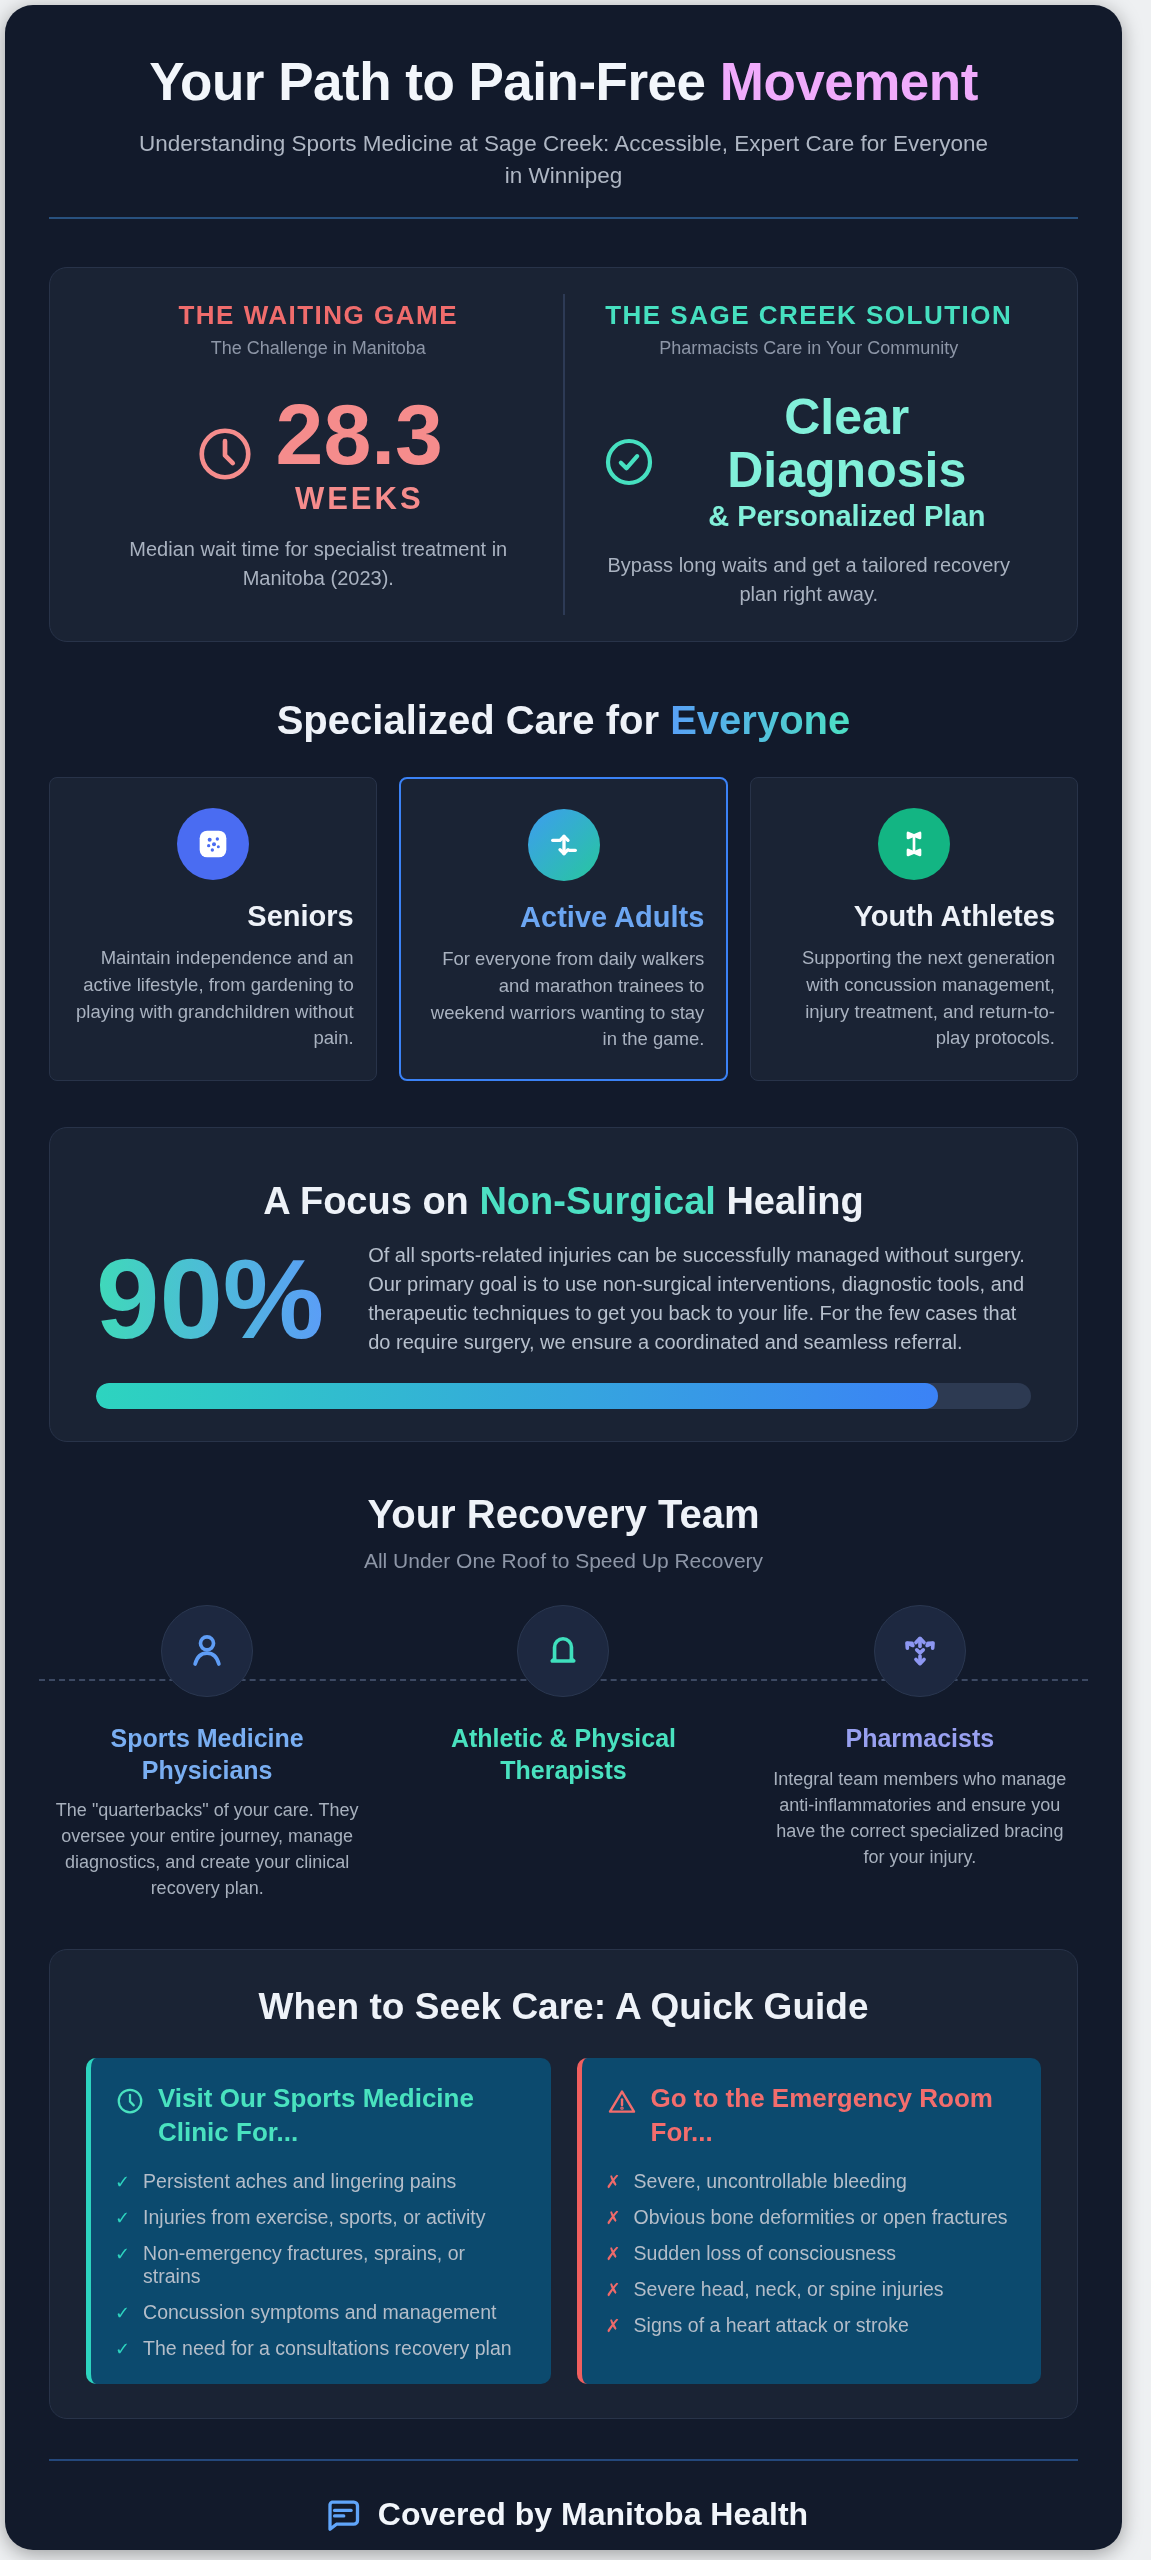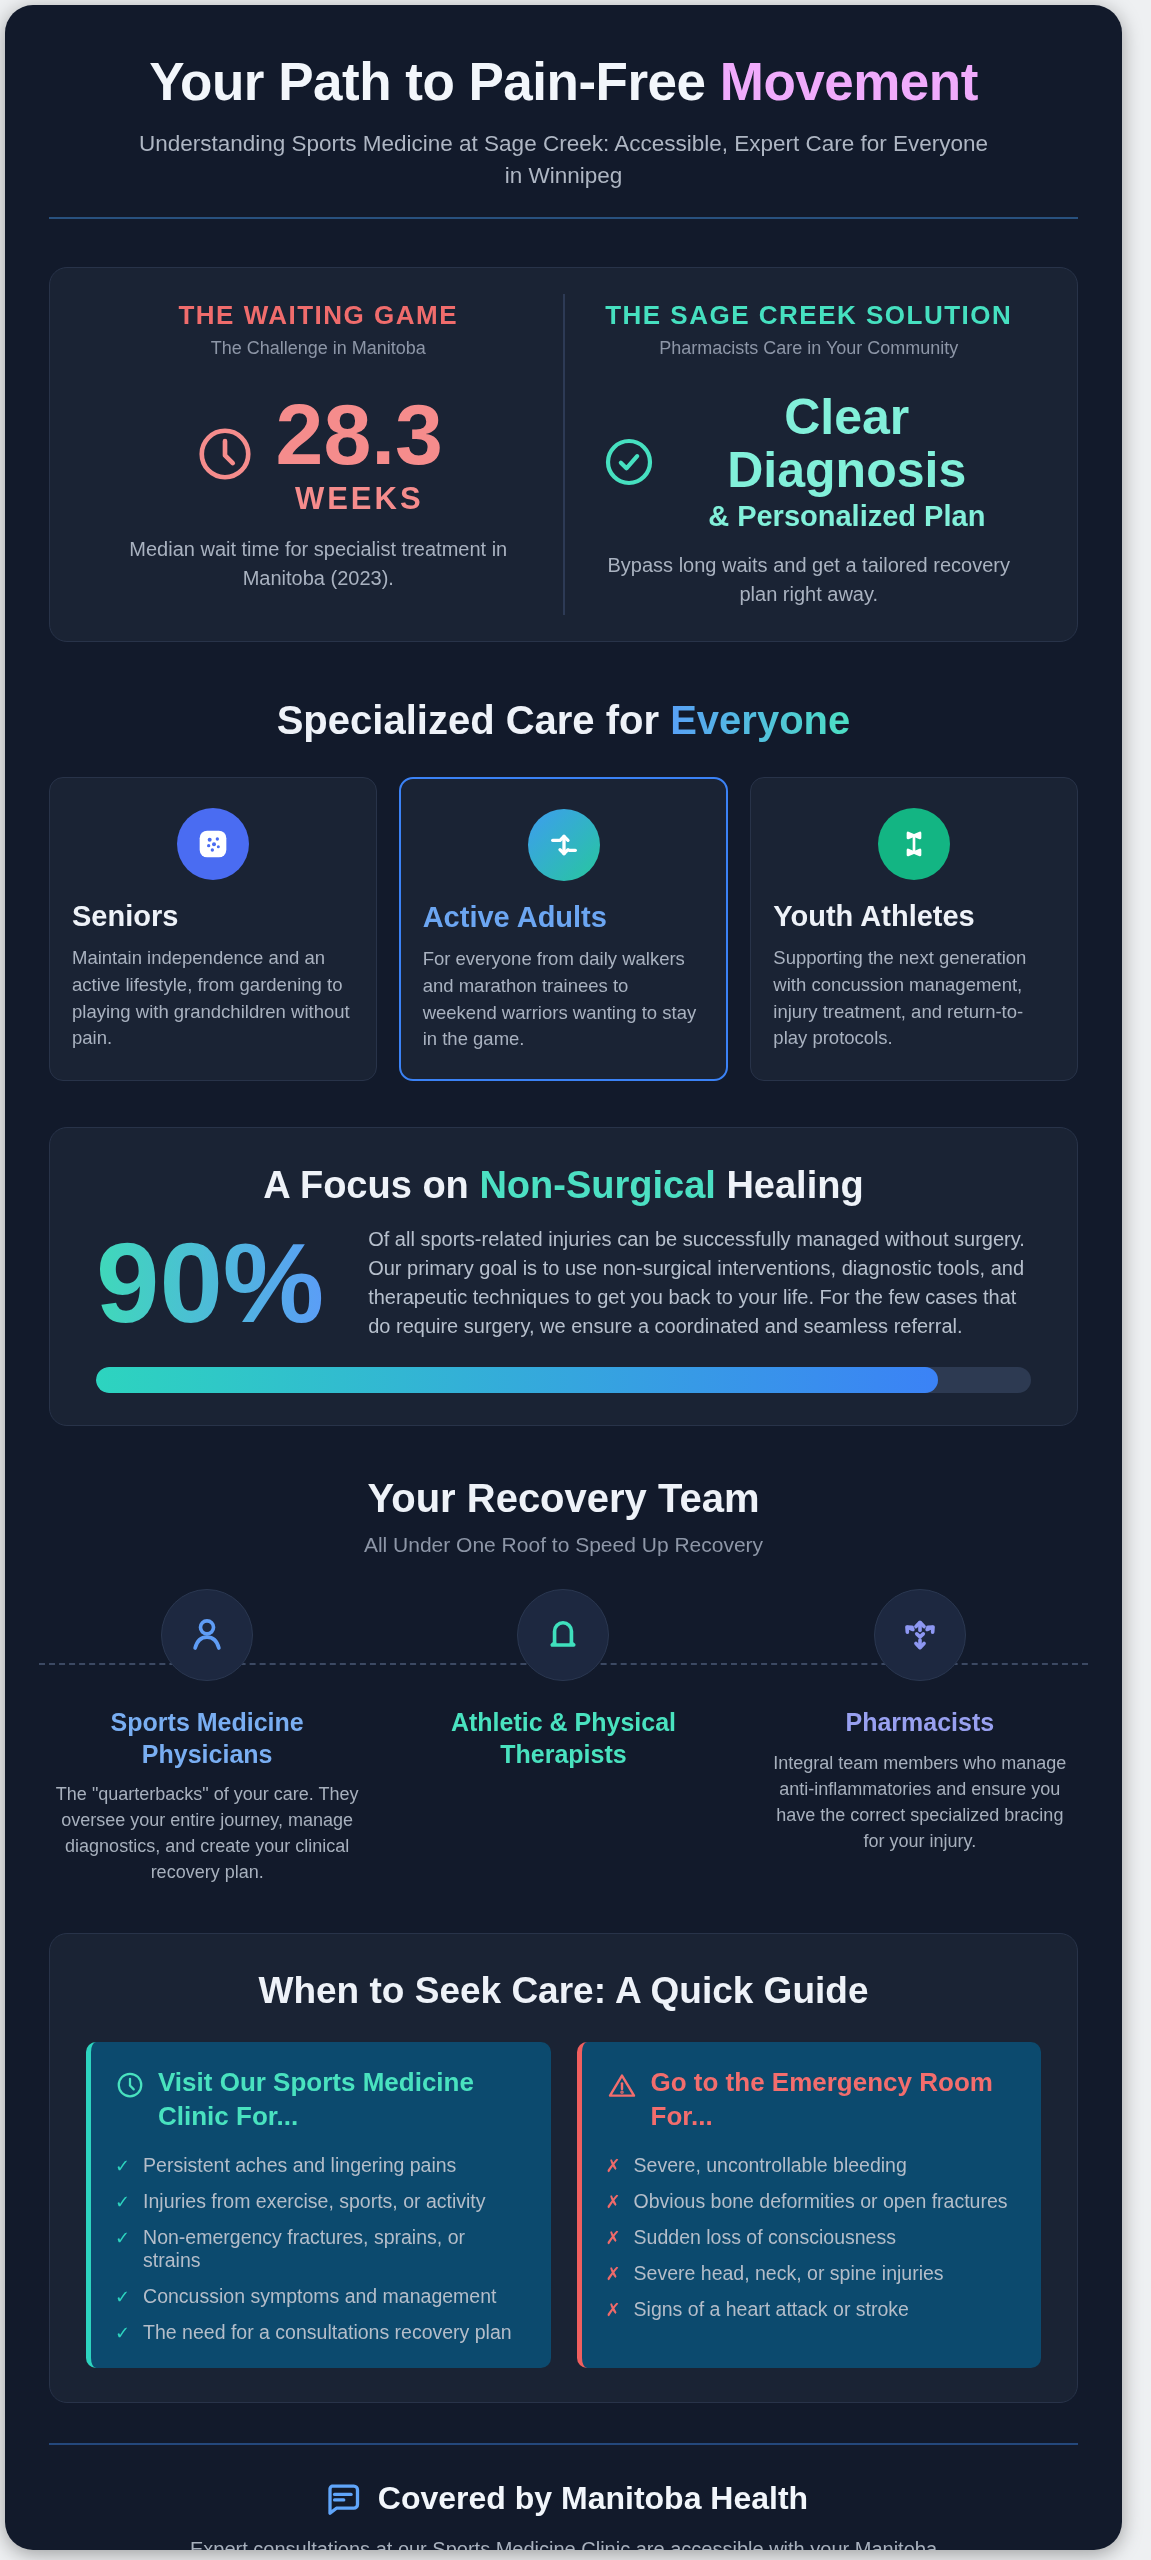--- a/index.html
+++ b/index.html
@@ -23,31 +23,31 @@
   .stat-value-row{display:flex;align-items:center;justify-content:center;gap:20px;margin-top:32px;}
   .big-number{font-size:86px;font-weight:bold;color:#f58c8c;line-height:1;}
   .weeks{font-size:31px;font-weight:bold;color:#f58c8c;letter-spacing:3px;margin-top:4px;}
   .big-mint{font-size:50px;font-weight:bold;color:#82f0da;line-height:1.05;max-width:340px;}
   .sub-mint{font-size:29px;font-weight:bold;color:#82f0da;margin-top:4px;}
   .stat-caption{font-size:20px;color:#a9b2c0;line-height:1.45;margin:18px auto 0;max-width:470px;}
   
   .section-h{font-size:40px;font-weight:bold;color:#eef2f8;text-align:center;margin:56px 0 0;}
   .grad-everyone{background:linear-gradient(90deg,#58a0f6,#4ce0c3);-webkit-background-clip:text;background-clip:text;color:transparent;}
   .care-cards{display:flex;gap:22px;margin-top:34px;}
-  .care-card{flex:1;background:#1a2334;border:1px solid #283349;border-radius:14px;padding:26px 22px;
-    text-align:left;box-sizing:border-box;}
+  .care-card{flex:1;background:#1a2334;border:1px solid #283349;border-radius:8px;padding:26px 22px;
+    text-align:right;box-sizing:border-box;}
   .care-card.highlight{border:2px solid #3b82f6;}
   .icon-circle{width:72px;height:72px;border-radius:50%;margin:4px auto 0;display:flex;align-items:center;justify-content:center;}
   .ic-blue{background:#4a6cf2;} .ic-grad{background:linear-gradient(135deg,#3d9df0,#27c79e);} .ic-green{background:#13b583;}
   .care-title{font-size:29px;font-weight:bold;color:#eef2f8;margin-top:20px;}
   .care-title.blue{color:#6ca6f2;}
   .care-desc{font-size:18.5px;color:#a9b2c0;line-height:1.45;margin-top:12px;}
   
   .ns-card{margin-top:46px;background:#1a2334;border:1px solid #283349;border-radius:18px;padding:36px 46px 32px;}
-  .ns-h{font-size:38px;font-weight:bold;color:#eef2f8;text-align:center;margin:0;}
+  .ns-h{font-size:38px;font-weight:bold;color:#eef2f8;text-align:center;margin:16px;}
   .ns-h .mint{color:#4ce0c3;}
   .ns-row{display:flex;align-items:center;gap:44px;margin-top:18px;}
   .ns-stat{font-size:114px;font-weight:bold;line-height:1;white-space:nowrap;
     background:linear-gradient(90deg,#3fd9b9,#5b9df7);-webkit-background-clip:text;background-clip:text;color:transparent;}
   .ns-desc{font-size:20px;color:#b7c0cd;line-height:1.45;}
   .progress-track{margin-top:26px;height:26px;background:#2d3a52;border-radius:13px;overflow:hidden;}
   .progress-fill{height:100%;border-radius:13px;background:linear-gradient(90deg,#2dd4bf,#3b82f6);}
   
   .team-sub{font-size:21px;color:#8d96a7;text-align:center;margin-top:12px;}
   .team-wrap{position:relative;margin-top:32px;}

